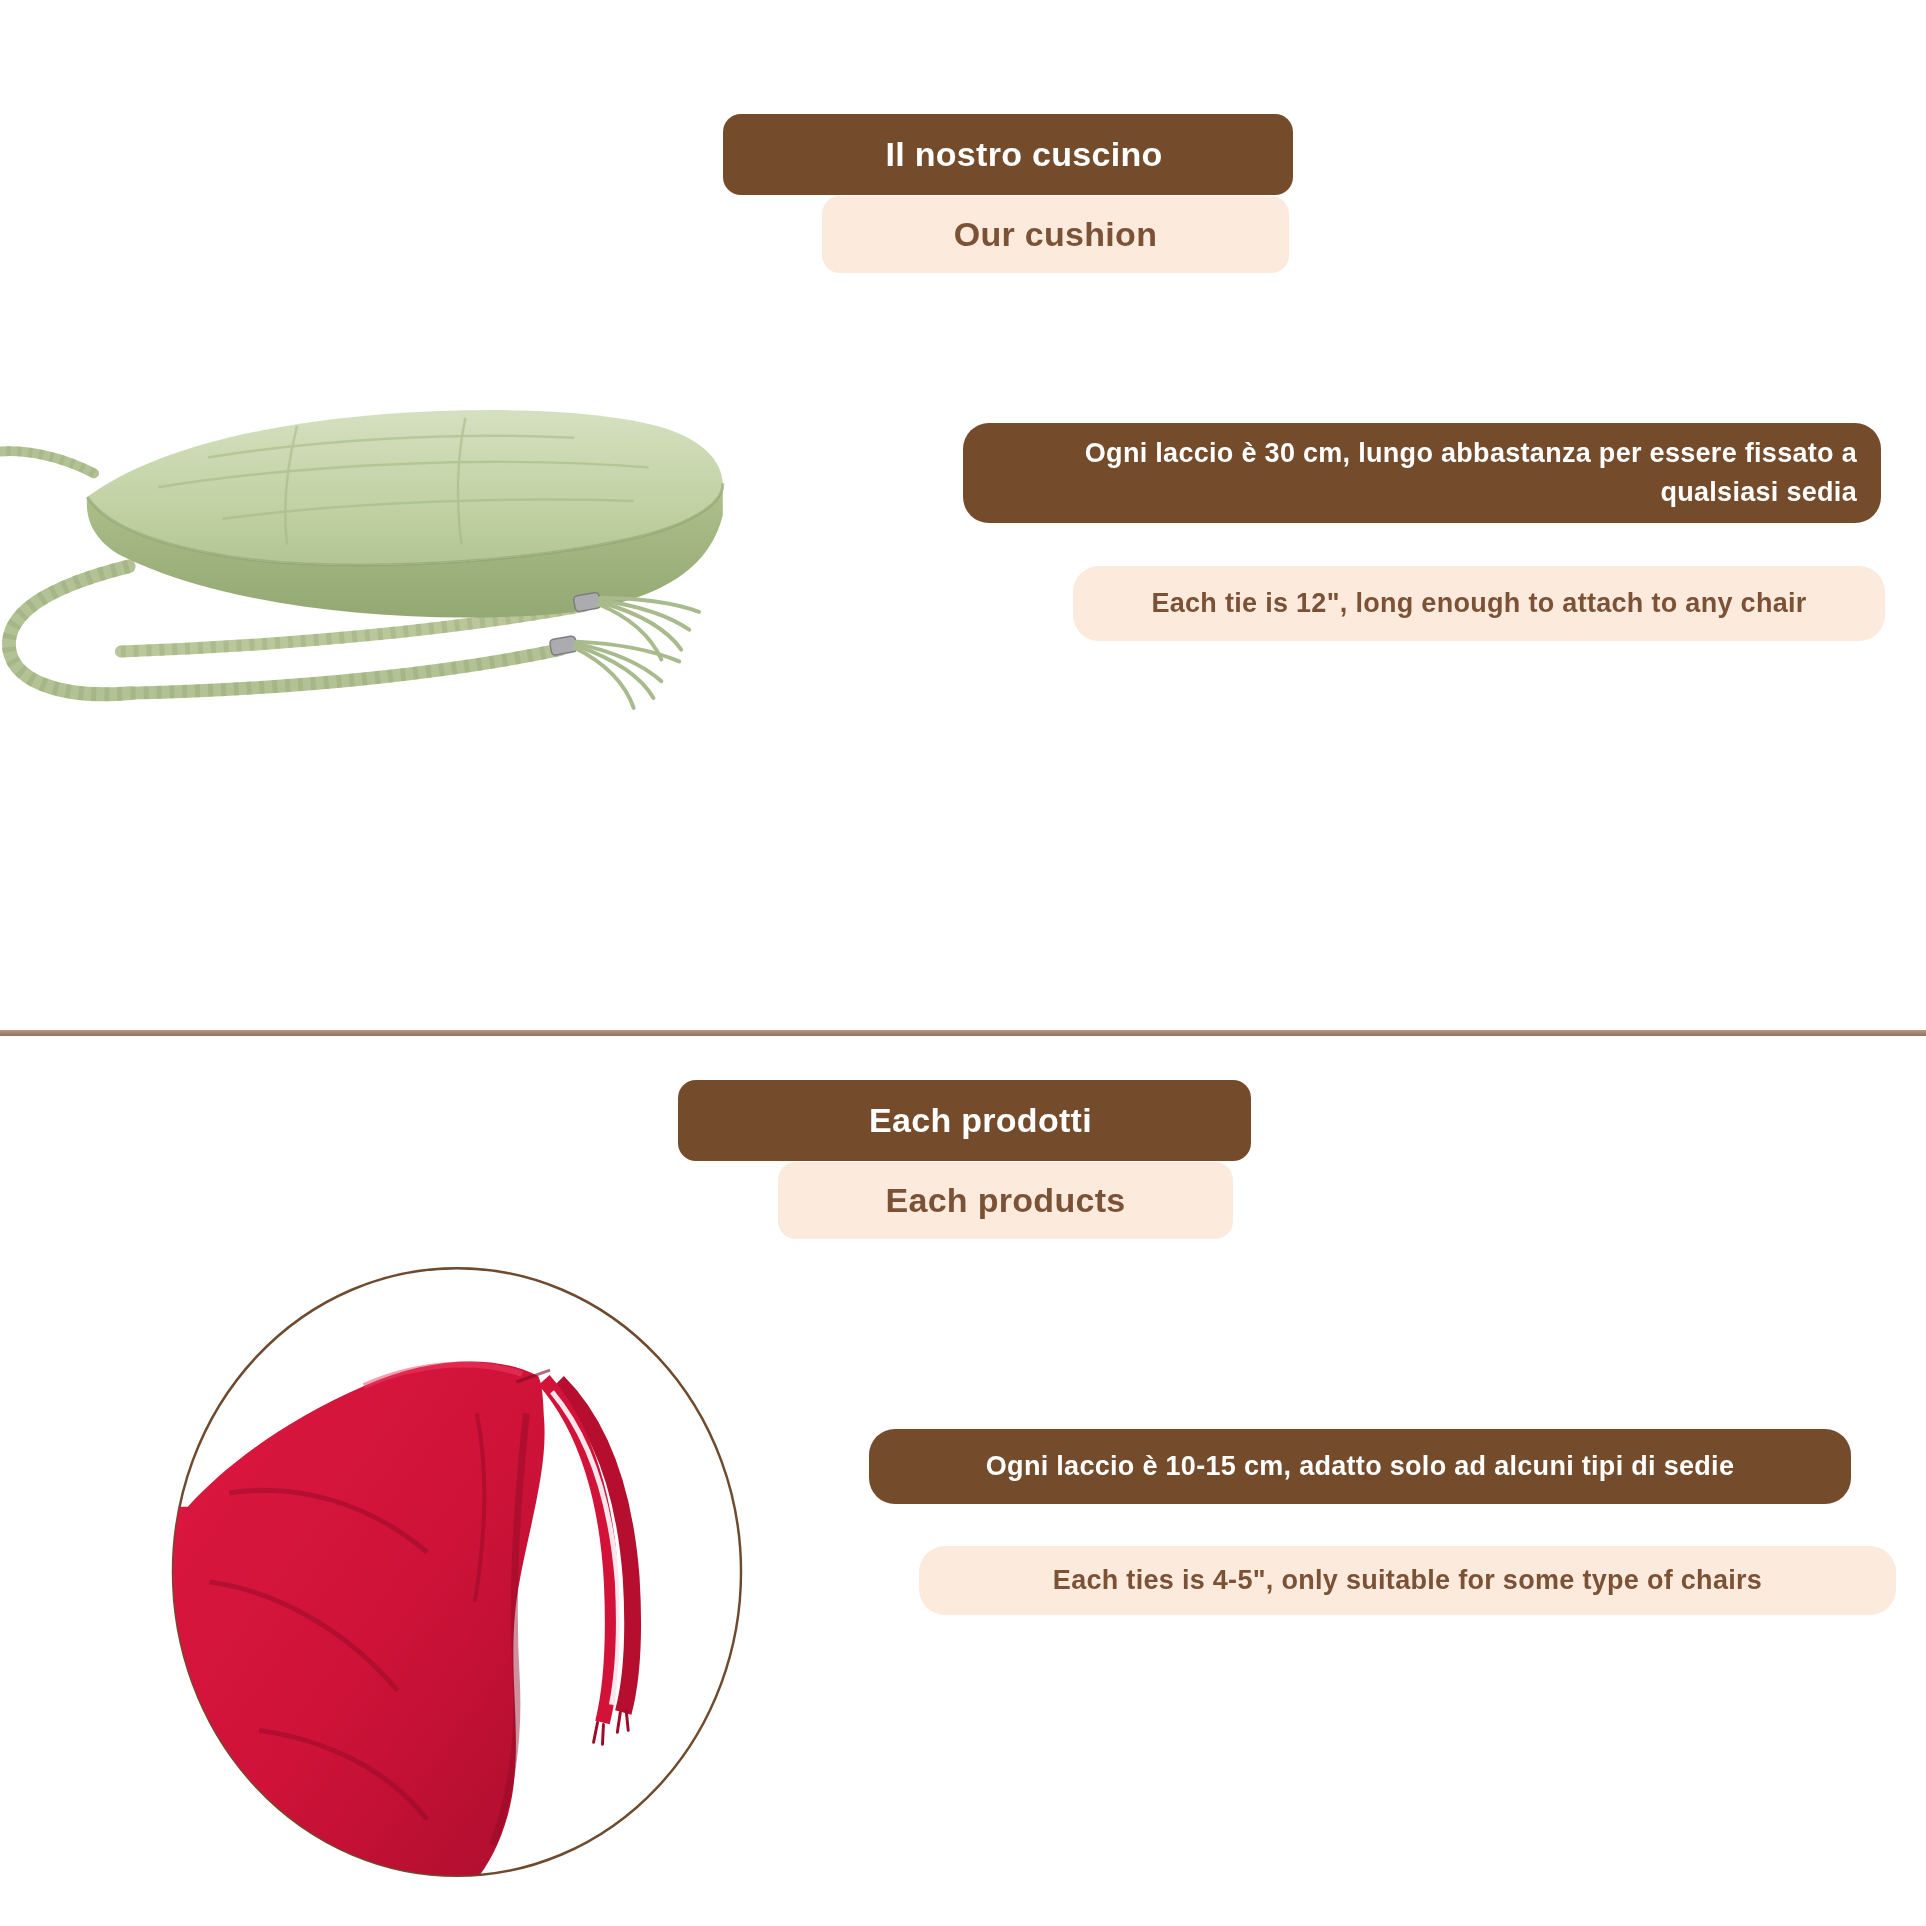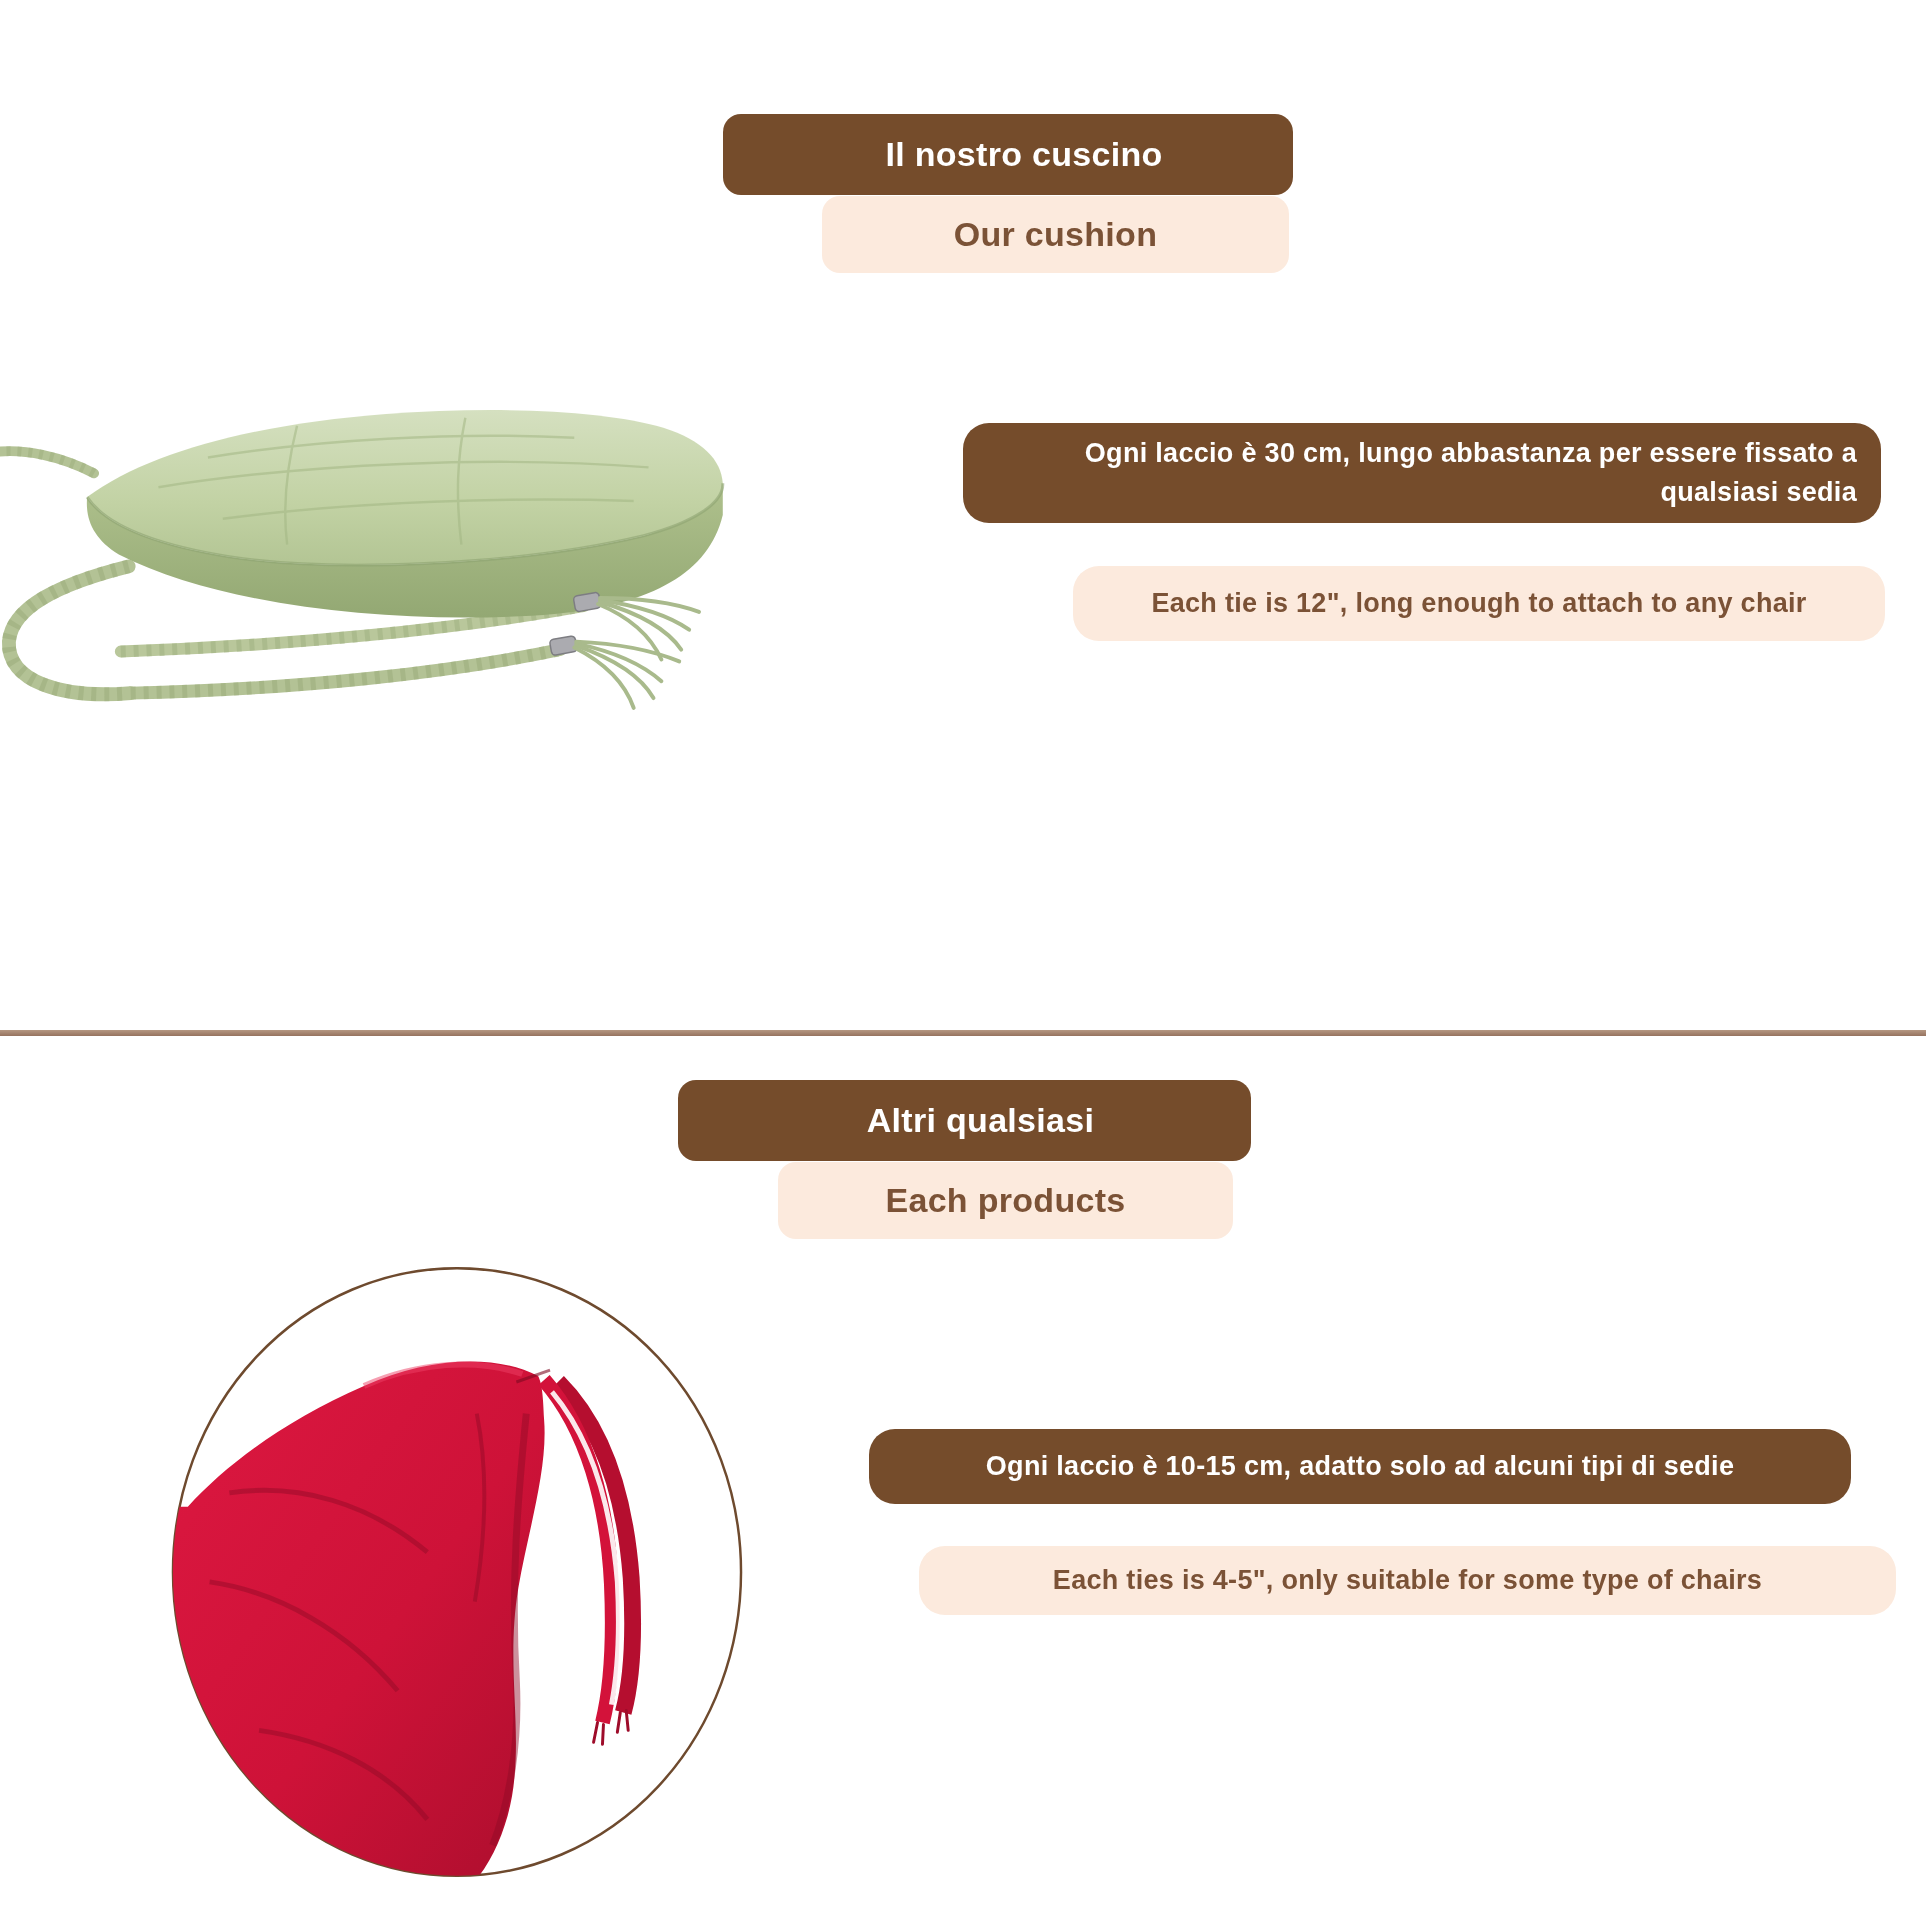--- a/index.html
+++ b/index.html
@@ -110,21 +110,21 @@
   <div class="badge cream" id="claim-en-1">
     <span>Each tie is 12", long enough to attach to any chair</span>
   </div>
 </section>
 
 <div id="divider"></div>
 
 <section>
 
   <div class="badge brown" id="title-it-2">
-    <span>Altri qualsiasi</span>
+    <span>Each prodotti</span>
   </div>
 
   <div class="badge cream" id="title-en-2">
     <span>Each products</span>
   </div>
 
   <svg id="red-photo" viewBox="0 0 580 620" role="img" aria-label="Circular photo of a red cushion corner with two short fabric ties hanging down">
     <defs>
       <clipPath id="circClip">
           <ellipse cx="290" cy="310" rx="287" ry="307"></ellipse>

